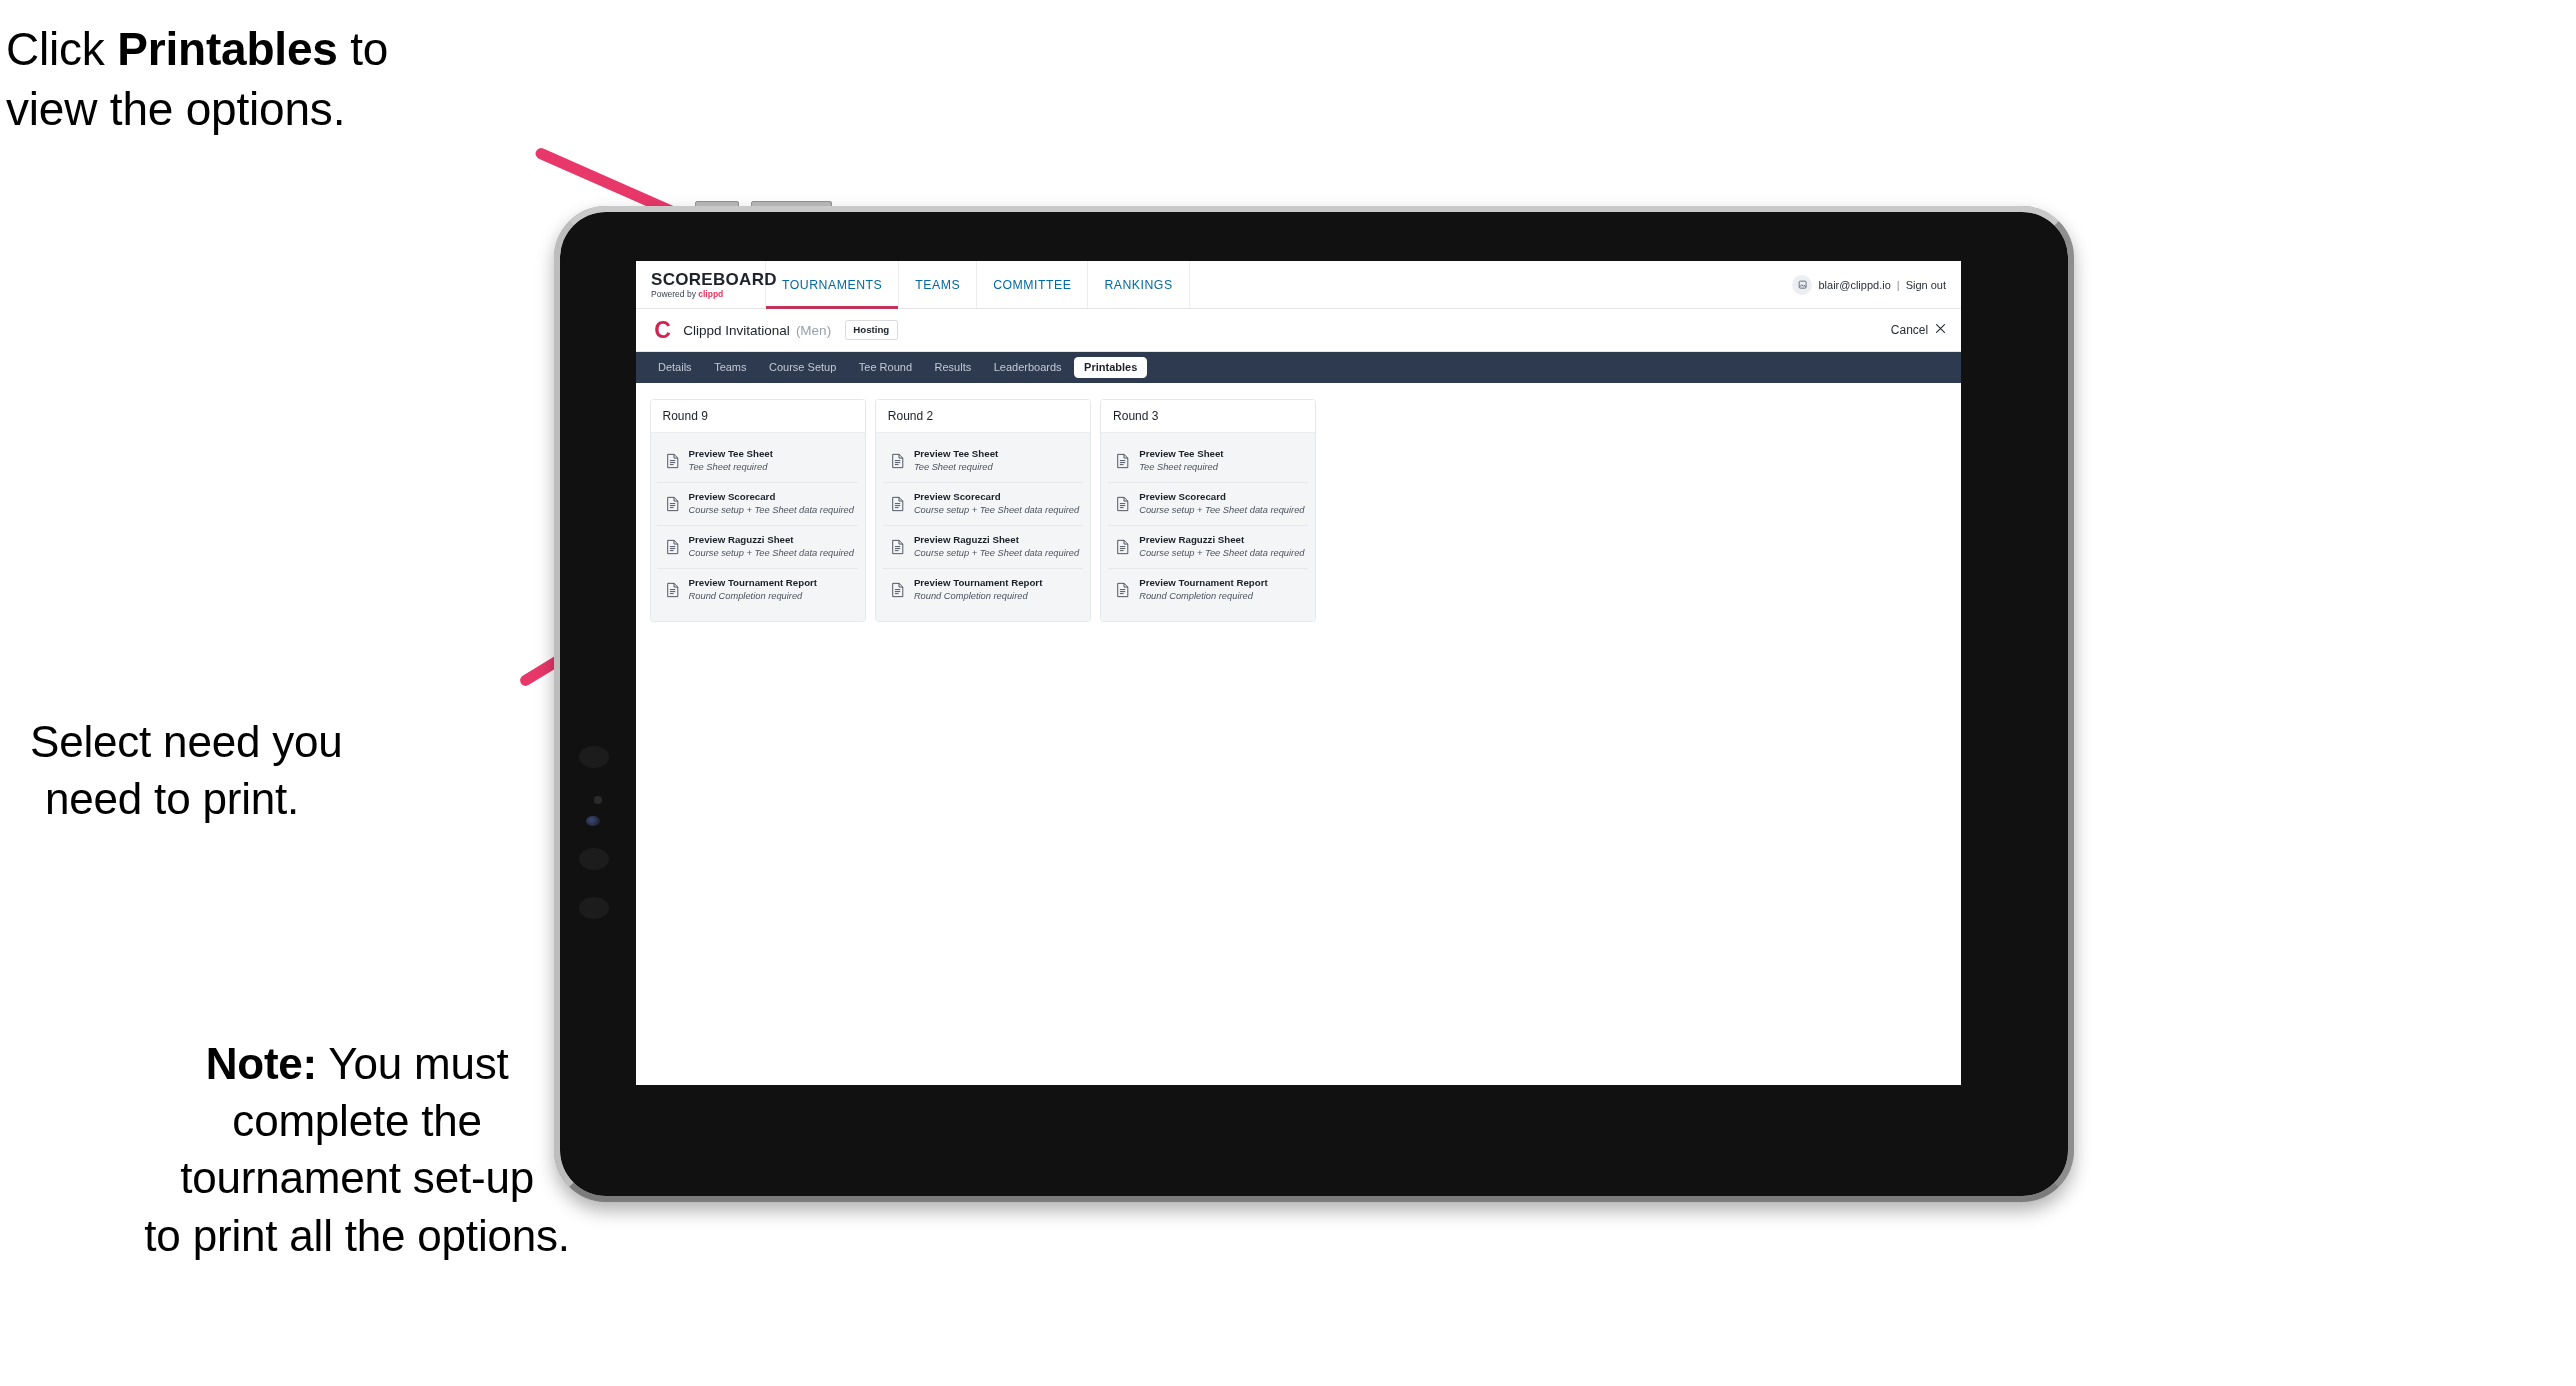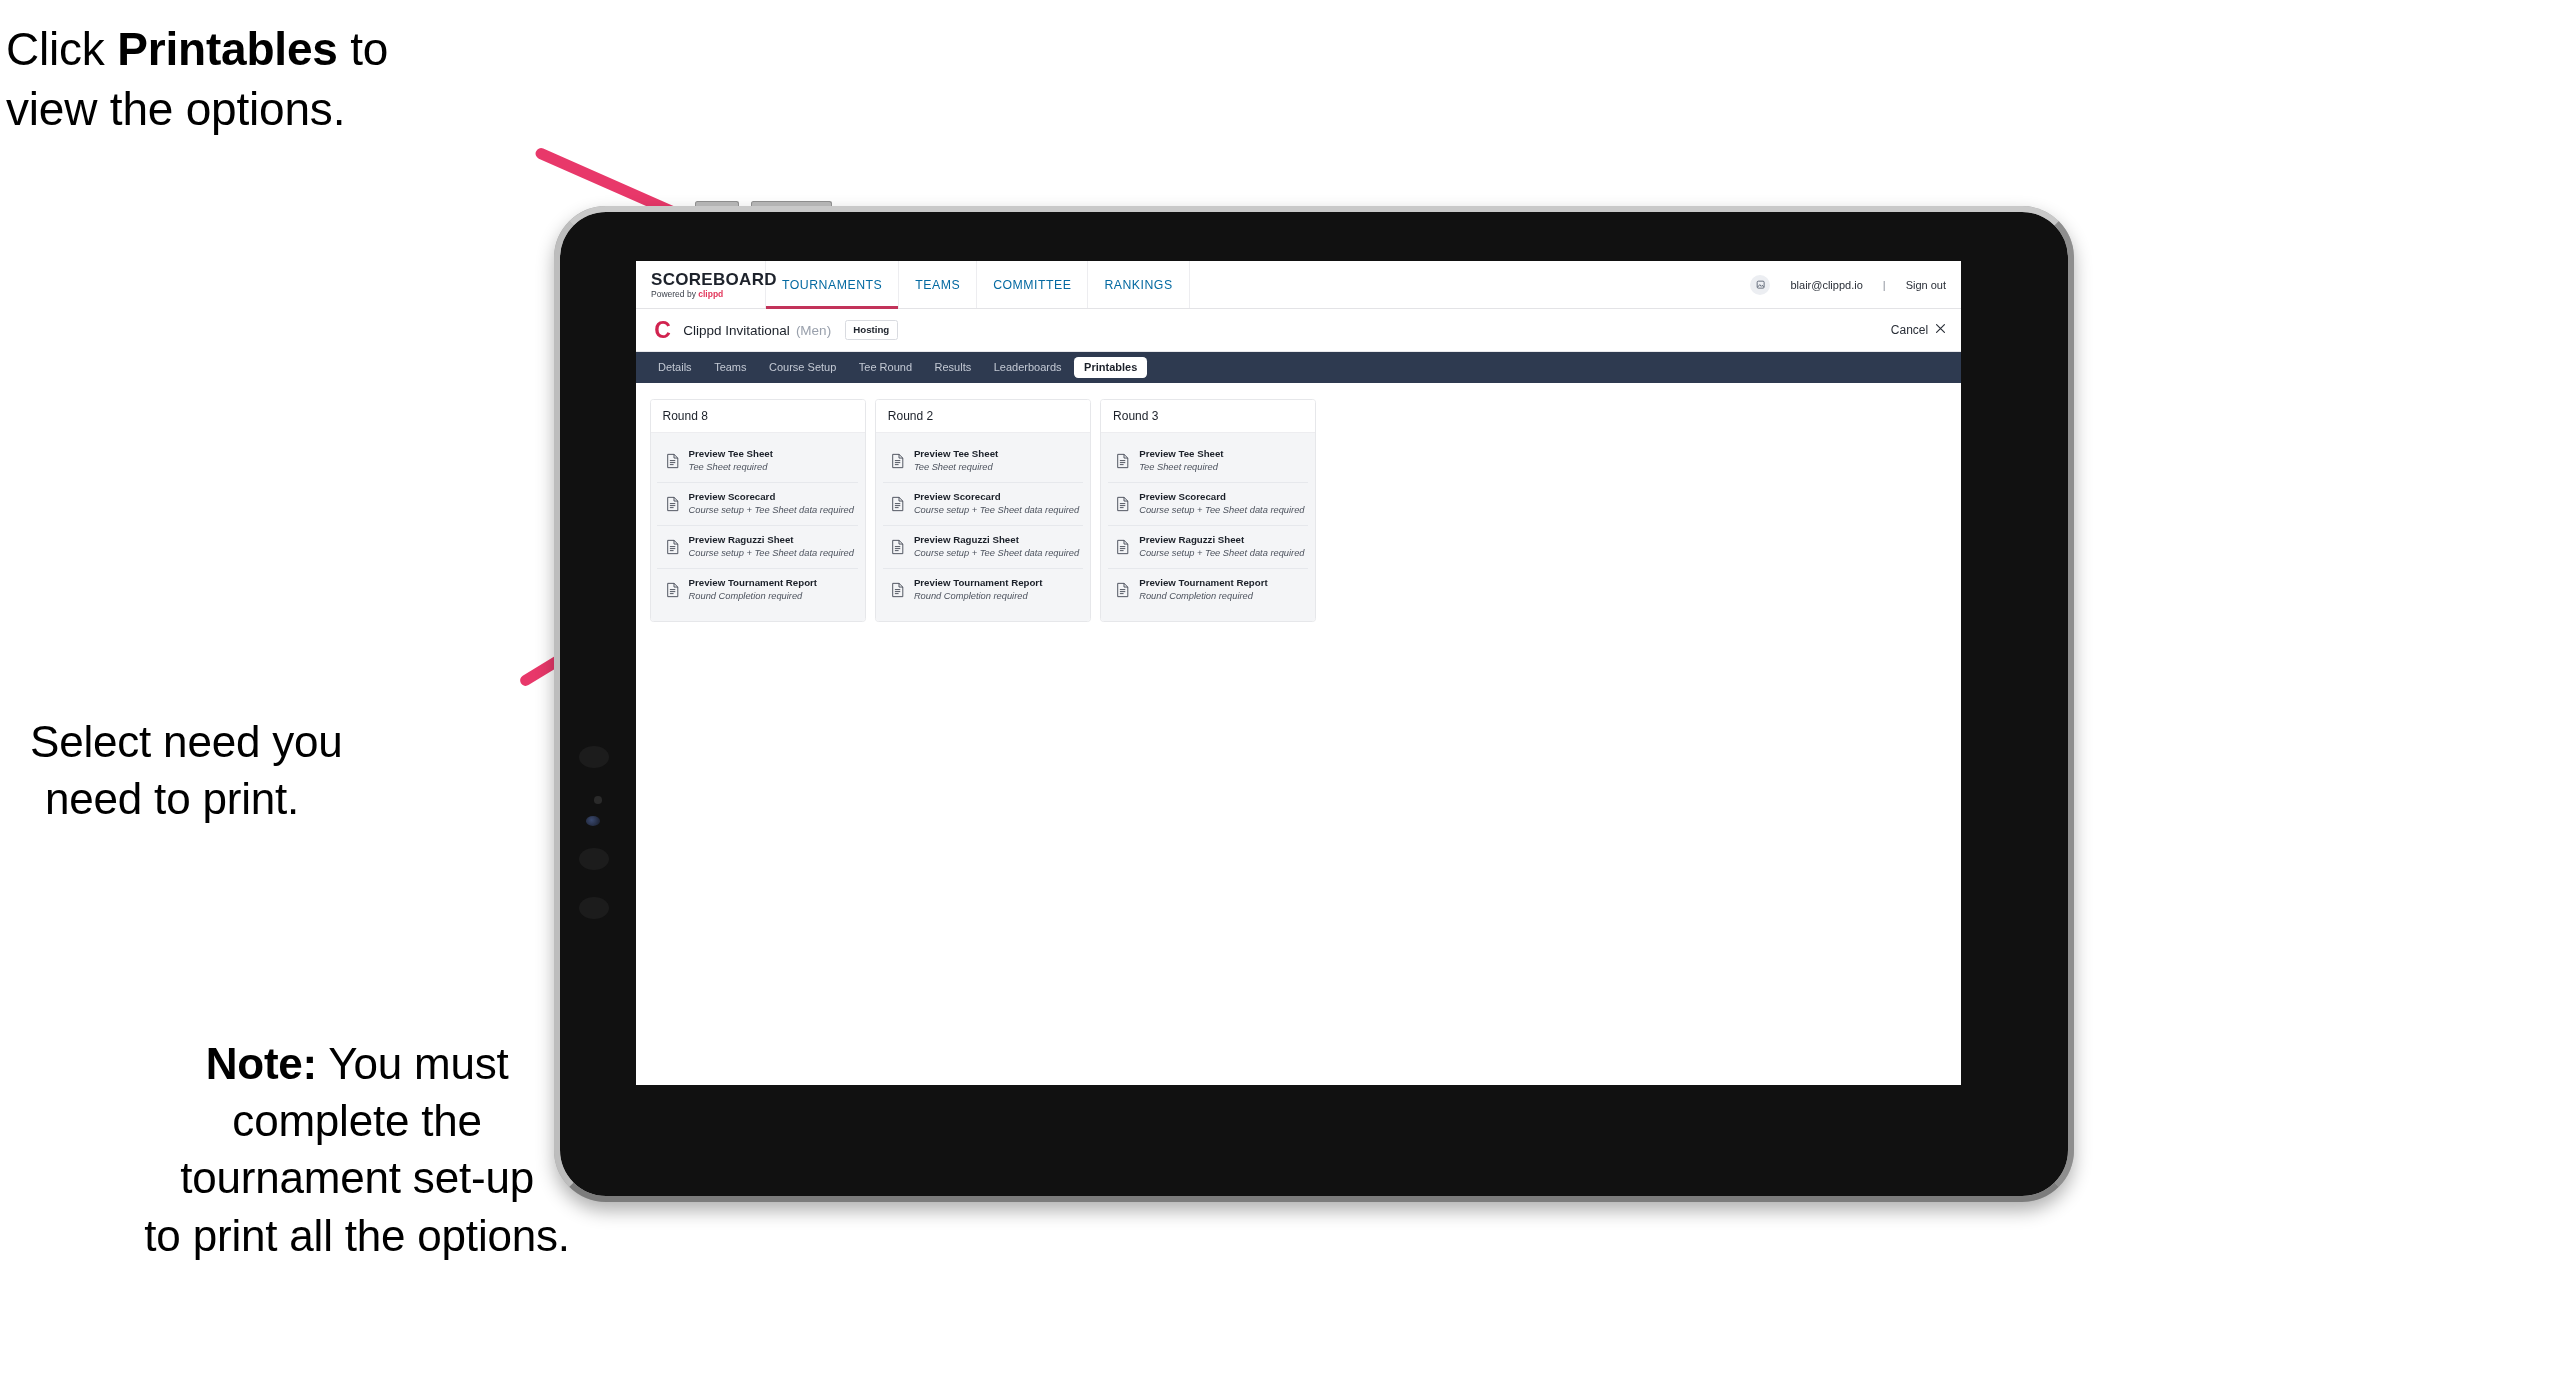--- a/index.html
+++ b/index.html
@@ -171,21 +171,21 @@
     left: 0; right: 0; bottom: -0.8px;
     height: 2.5px;
     background: #c2335a;
   }
 
   #topnav-right {
     margin-left: auto;
     display: flex;
     align-items: center;
     padding-right: 15px;
-    gap: 20px;
+    gap: 6px;
   }
   #avatar {
     width: 20px; height: 20px;
     border-radius: 50%;
     background: #eceef2;
     display: flex; align-items: center; justify-content: center;
     color: #4b5565;
     font-size: 9.3px;
   }
   #user-email { font-size: 11px; color: #2a2f38; }
@@ -408,21 +408,21 @@
         <div class="tab"><span>Course Setup</span></div>
         <div class="tab"><span>Tee Round</span></div>
         <div class="tab"><span>Results</span></div>
         <div class="tab"><span>Leaderboards</span></div>
         <div class="tab active"><span>Printables</span></div>
       </div>
 
       <div id="main">
 
         <div class="round-card">
-          <div class="round-title">Round 8</div>
+          <div class="round-title">Round 9</div>
           <div class="round-body">
             <div class="print-item">
               <span class="doc-icon">
                 <svg width="13.5" height="16" viewBox="0 0 16 19" fill="none" stroke="currentColor" stroke-width="1.1">
                   <path d="M2 1.6h7.5L14 6v11.4H2z"></path>
                     <path d="M9.5 1.6V6H14"></path>
                   <path d="M4.6 9h6.4M4.6 11.4h6.4M4.6 13.8h4.4"></path>
                 </svg>
               </span>
               <span class="print-text">

